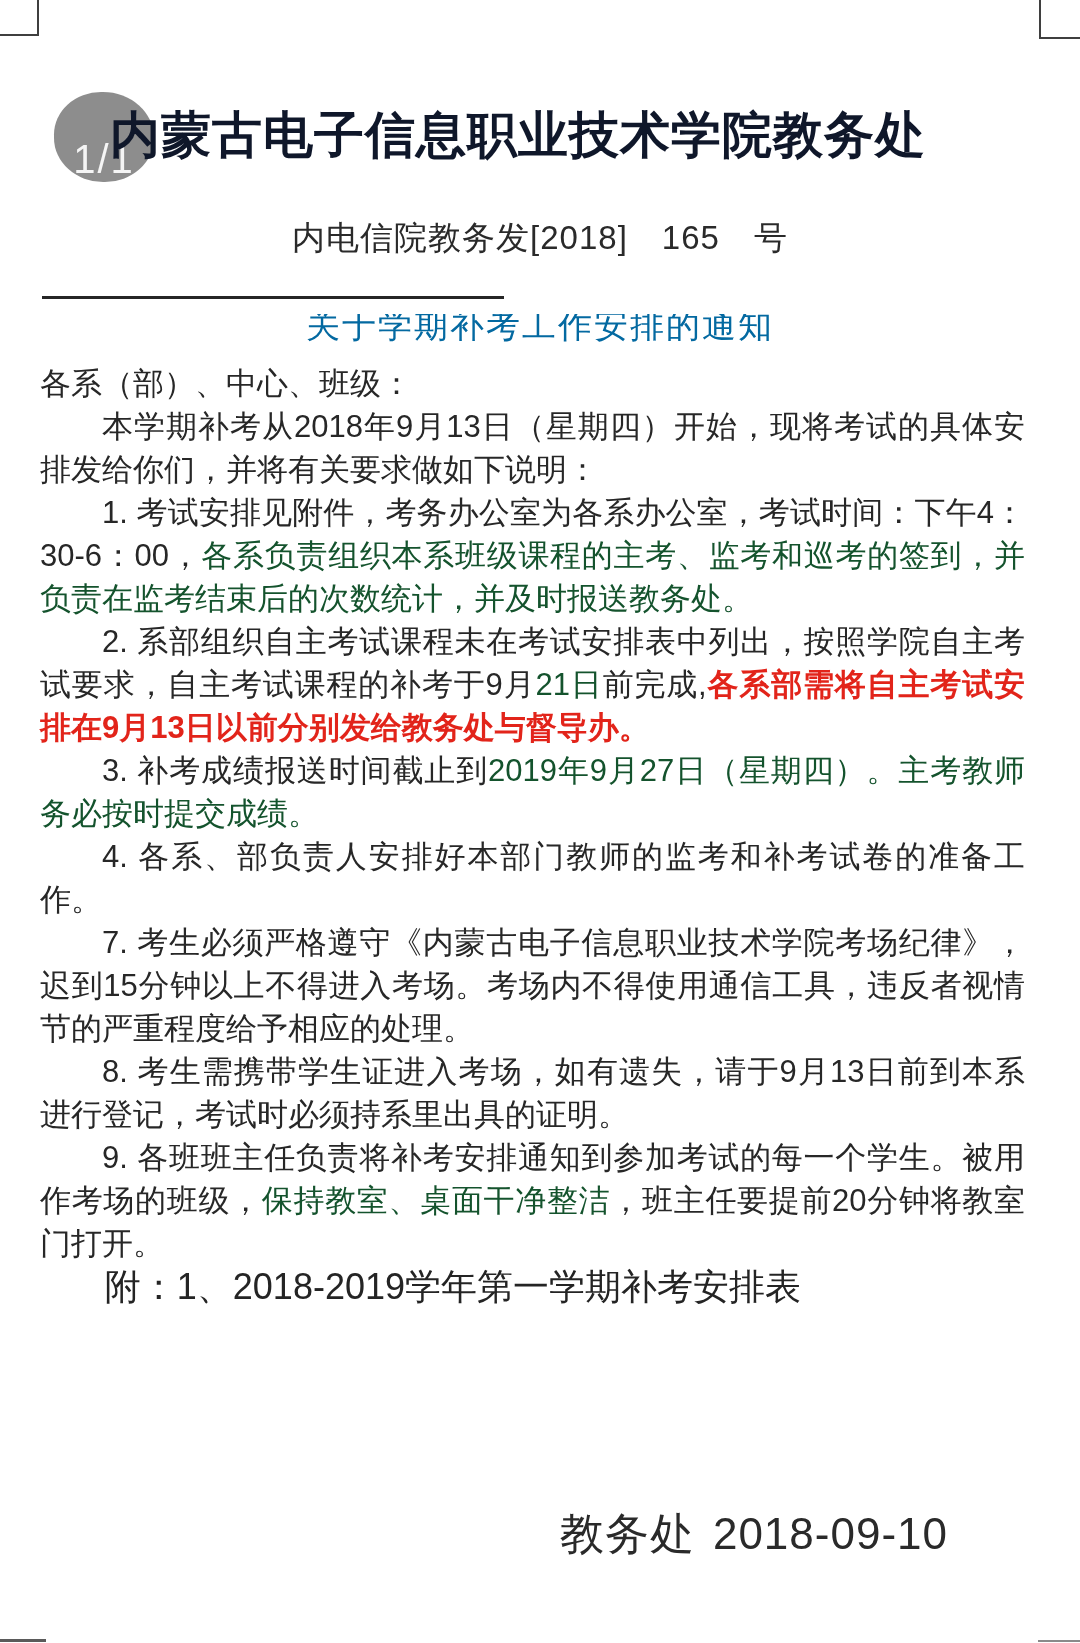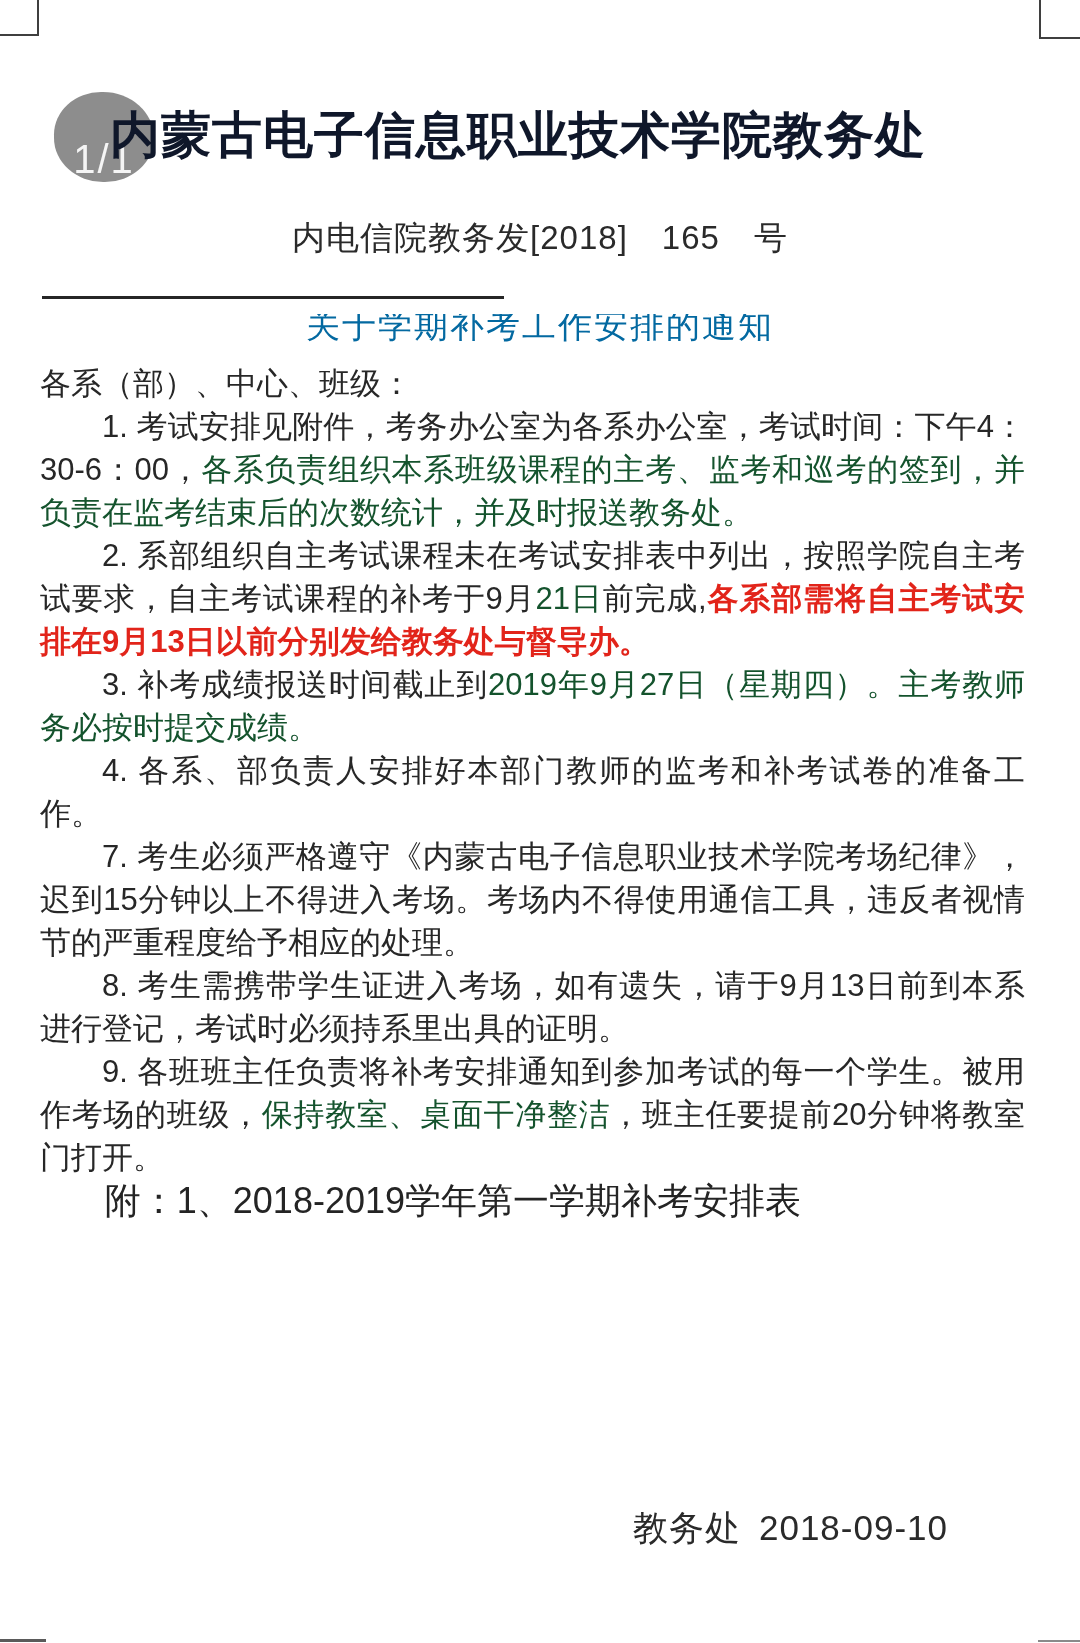--- a/index.html
+++ b/index.html
@@ -62,21 +62,21 @@
   .content p { text-indent:2em; }
   .content p.no-indent { text-indent:0; }
   .content .b { font-weight:normal; color:#14532d; }
   .content .r { color:#e2241a; font-weight:bold; }
   .attachment {
     font-size:36px; line-height:43px; text-indent:1.8em; color:#242424;
   }
 
   .signature {
     position:absolute; top:1505px; right:132px;
-    font-size:35px; color:#2a2a2a; letter-spacing:1px; white-space:nowrap;
+    font-size:44px; color:#2a2a2a; letter-spacing:1px; white-space:nowrap;
   }
   .signature .gap { display:inline-block; width:18px; }
 </style>
 </head>
 <body>
 
 <div class="mark tl-v"></div>
 <div class="mark tl-h"></div>
 <div class="mark tr-v"></div>
 <div class="mark tr-h"></div>
@@ -91,20 +91,21 @@
 <div class="doc-number">内电信院教务发[2018]　165　号</div>
 <div class="divider"></div>
 
 <div class="heading-clip">
   <span>关于学期补考工作安排的通知</span>
 </div>
 
 <div class="content">
   <div>
       <p class="no-indent"><span>各系（部）、中心、班级：</span></p>
+      <p><span>本学期补考从2018年9月13日（星期四）开始，现将考试的具体安排发给你们，并将有关要求做如下说明：</span></p>
       <p><span>1. 考试安排见附件，考务办公室为各系办公室，考试时间：下午4：30-6：00，</span><span class="b">各系负责组织本系班级课程的主考、监考和巡考的签到，并负责在监考结束后的次数统计，并及时报送教务处。</span></p>
       <p><span>2. 系部组织自主考试课程未在考试安排表中列出，按照学院自主考试要求，自主考试课程的补考于9月</span><span class="b">21日</span><span>前完成,</span><span class="b r">各系部需将自主考试安排在9月13日以前分别发给教务处与督导办。</span></p>
       <p><span>3. 补考成绩报送时间截止到</span><span class="b">2019年9月27日（星期四）。主考教师务必按时提交成绩。</span></p>
       <p><span>4. 各系、部负责人安排好本部门教师的监考和补考试卷的准备工作。</span></p>
       <p><span>7. 考生必须严格遵守《内蒙古电子信息职业技术学院考场纪律》，迟到15分钟以上不得进入考场。考场内不得使用通信工具，违反者视情节的严重程度给予相应的处理。</span></p>
       <p><span>8. 考生需携带学生证进入考场，如有遗失，请于9月13日前到本系进行登记，考试时必须持系里出具的证明。</span></p>
       <p><span>9. 各班班主任负责将补考安排通知到参加考试的每一个学生。被用作考场的班级，</span><span class="b">保持教室、桌面干净整洁</span><span>，班主任要提前20分钟将教室门打开。</span></p>
     </div>
   <div class="attachment">附：1、2018-2019学年第一学期补考安排表</div>
 </div>

